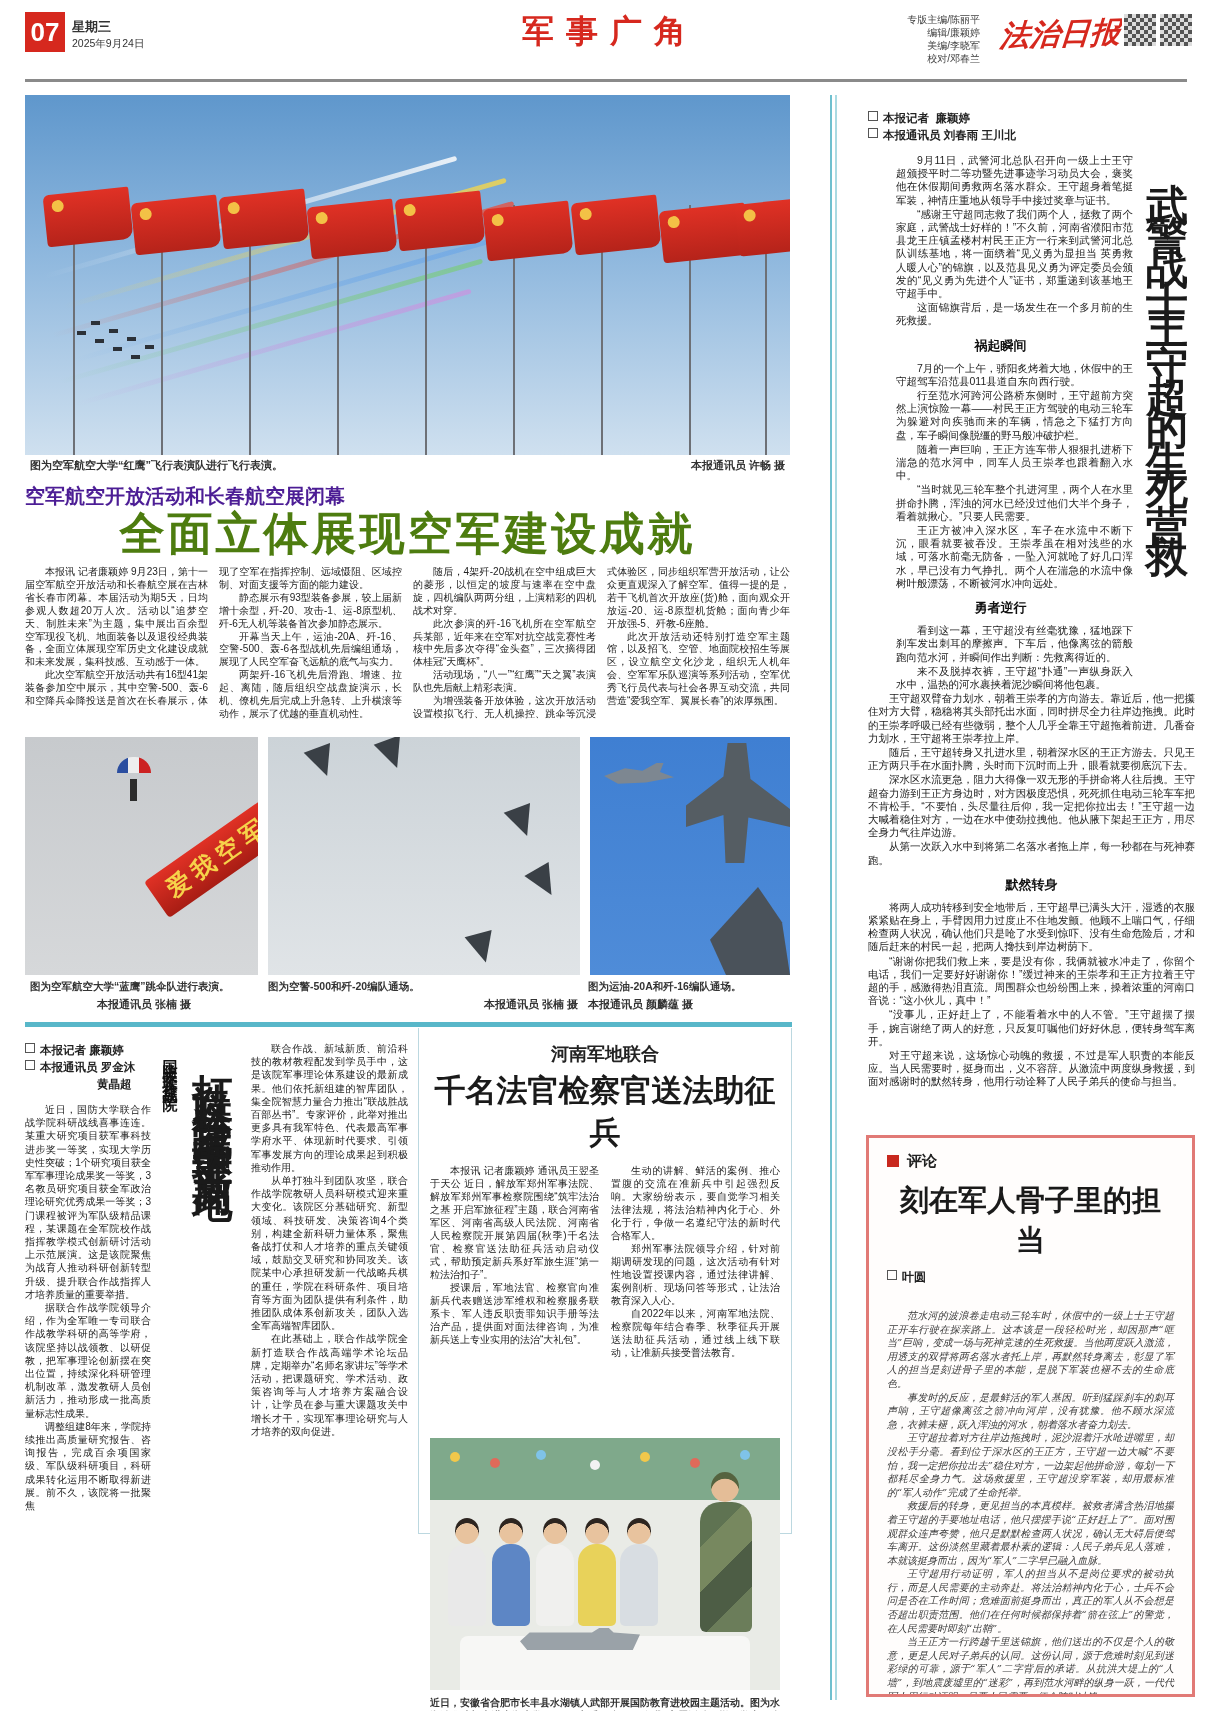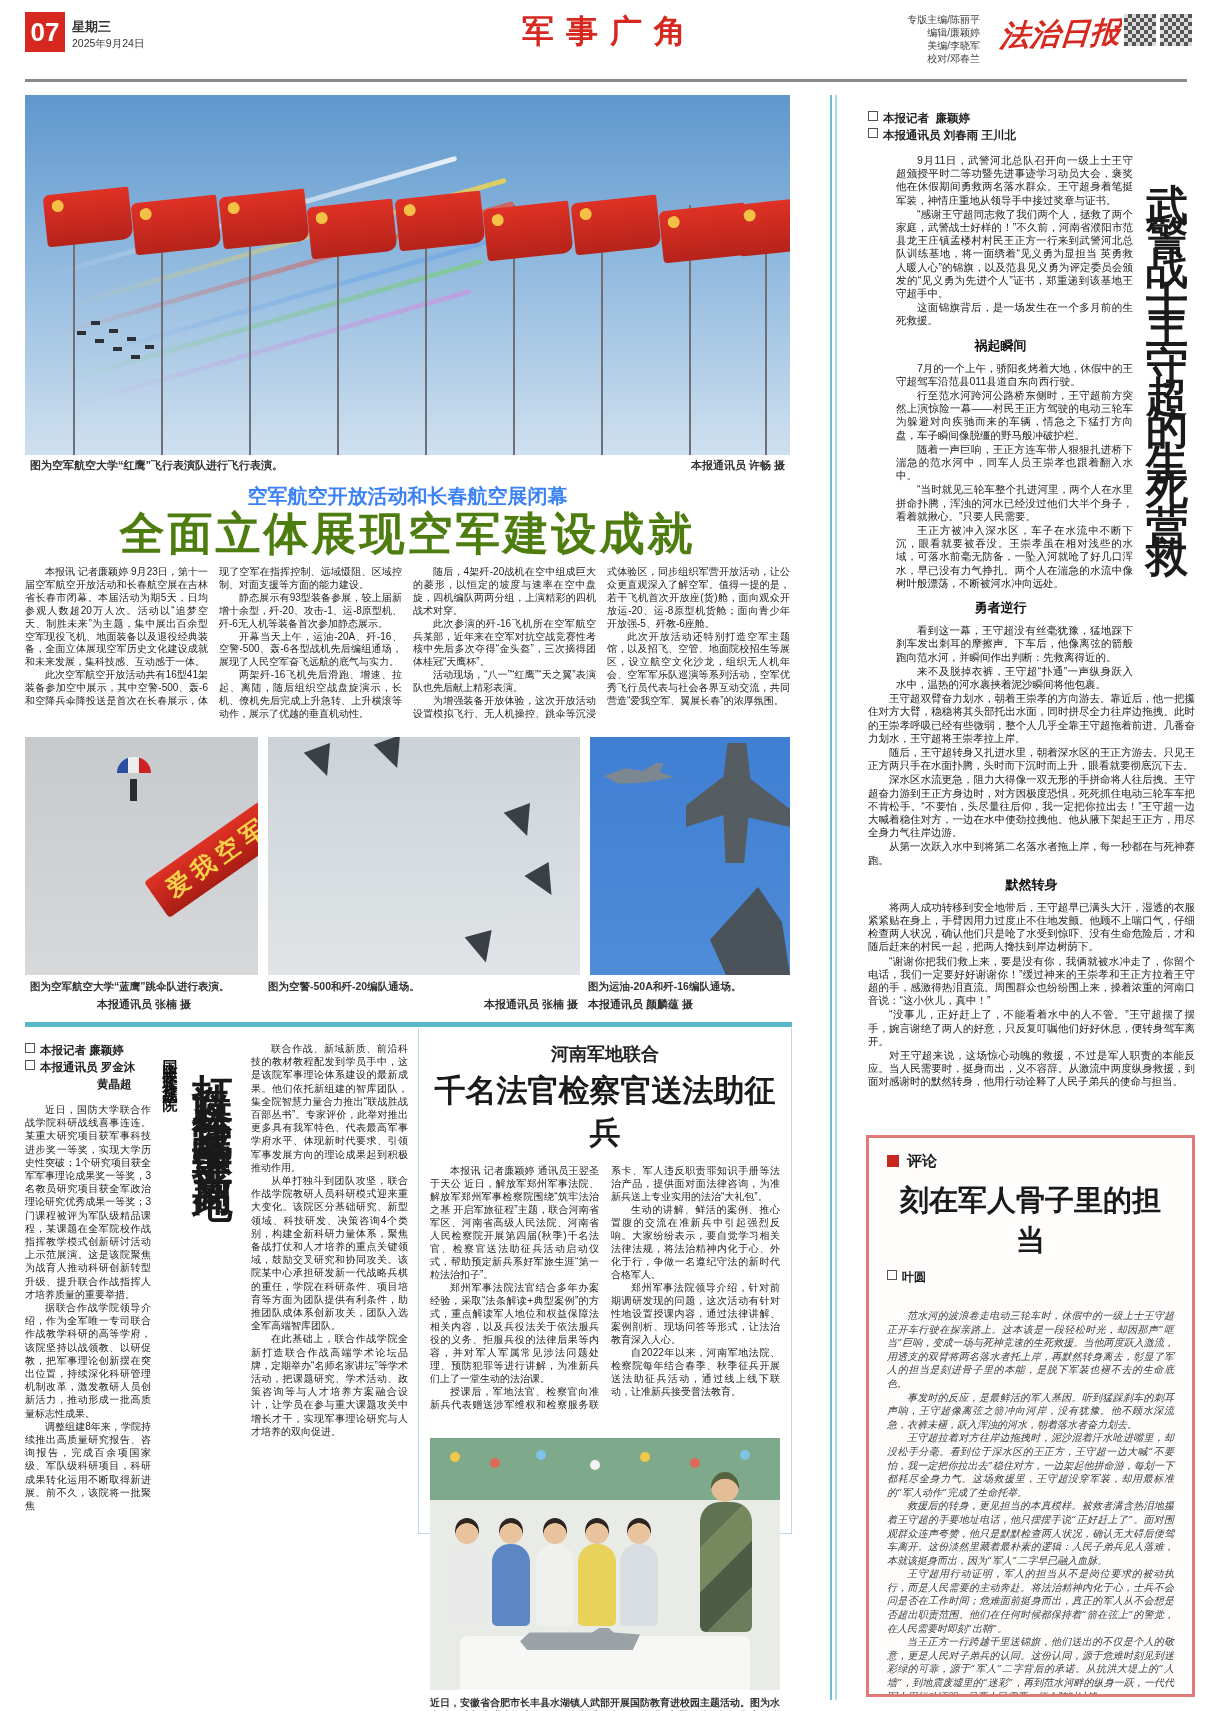--- a/index.html
+++ b/index.html
@@ -29,21 +29,21 @@
            box-shadow:18px 8px 0 #2c3138,36px 16px 0 #2c3138,54px 24px 0 #2c3138,
                       14px -10px 0 #2c3138,32px -2px 0 #2c3138,50px 6px 0 #2c3138,68px 14px 0 #2c3138;}
   .pole{position:absolute;width:2px;background:#6d7076;top:110px;bottom:0;}
   .flag{position:absolute;width:86px;height:52px;background:linear-gradient(180deg,#e03125,#b5231a);
         border-radius:6px 2px 10px 4px;transform:rotate(-6deg);}
   .flag:after{content:"";position:absolute;left:8px;top:6px;width:12px;height:12px;border-radius:50%;
         background:#f6d24a;opacity:.9;}
   .photo-caption-row{left:30px;top:458px;width:755px;font-size:11px;font-weight:bold;color:#333;}
   .photo-credit{float:right;font-weight:bold;}
   
-  .kicker{left:25px;top:483px;width:765px;text-align:center;font-size:20px;font-weight:bold;color:#3b82f6;}
+  .kicker{left:25px;top:483px;width:765px;text-align:left;font-size:20px;font-weight:bold;color:#4c1d95;}
   .headline-main{left:25px;top:504px;width:765px;text-align:center;font-size:45px;font-weight:900;
                  color:#4d7c0f;letter-spacing:3px;}
   .main-body{left:25px;top:566px;width:765px;height:168px;column-count:4;column-gap:11px;overflow:hidden;}
   .main-body p{margin:0;text-indent:2em;font-size:10px;line-height:12.9px;text-align:justify;}
   
   .strip-photo{top:737px;height:238px;overflow:hidden;}
   .cap{top:980px;font-size:10.5px;font-weight:bold;color:#333;}
   .cap .credit{display:block;font-size:11px;margin-top:3px;}
   .jet{position:absolute;width:0;height:0;border-left:14px solid transparent;border-right:14px solid transparent;
        border-bottom:30px solid #3a4046;transform:rotate(160deg);}
@@ -227,21 +227,20 @@
       <p>从单打独斗到团队攻坚，联合作战学院教研人员科研模式迎来重大变化。该院区分基础研究、新型领域、科技研发、决策咨询4个类别，构建全新科研力量体系，聚焦备战打仗和人才培养的重点关键领域，鼓励交叉研究和协同攻关。该院某中心承担研发新一代战略兵棋的重任，学院在科研条件、项目培育等方面为团队提供有利条件，助推团队成体系创新攻关，团队入选全军高端智库团队。</p>
       <p>在此基础上，联合作战学院全新打造联合作战高端学术论坛品牌，定期举办“名师名家讲坛”等学术活动，把课题研究、学术活动、政策咨询等与人才培养方案融合设计，让学员在参与重大课题攻关中增长才干，实现军事理论研究与人才培养的双向促进。</p>
     </div>
   </div>
 
   <div class="abs henan">
     <div class="henan-kick">河南军地联合</div>
     <div class="henan-head">千名法官检察官送法助征兵</div>
     <div class="henan-body">
       <p>本报讯 记者廉颖婷 通讯员王翌圣 于天公 近日，解放军郑州军事法院、解放军郑州军事检察院围绕“筑牢法治之基 开启军旅征程”主题，联合河南省军区、河南省高级人民法院、河南省人民检察院开展第四届(秋季)千名法官、检察官送法助征兵活动启动仪式，帮助预定新兵系好军旅生涯“第一粒法治扣子”。</p>
-      <p>郑州军事法院法官结合多年办案经验，采取“法条解读+典型案例”的方式，重点解读军人地位和权益保障法相关内容，以及兵役法关于依法服兵役的义务、拒服兵役的法律后果等内容，并对军人军属常见涉法问题处理、预防犯罪等进行讲解，为准新兵们上了一堂生动的法治课。</p>
       <p>授课后，军地法官、检察官向准新兵代表赠送涉军维权和检察服务联系卡、军人违反职责罪知识手册等法治产品，提供面对面法律咨询，为准新兵送上专业实用的法治“大礼包”。</p>
       <p>生动的讲解、鲜活的案例、推心置腹的交流在准新兵中引起强烈反响。大家纷纷表示，要自觉学习相关法律法规，将法治精神内化于心、外化于行，争做一名遵纪守法的新时代合格军人。</p>
       <p>郑州军事法院领导介绍，针对前期调研发现的问题，这次活动有针对性地设置授课内容，通过法律讲解、案例剖析、现场问答等形式，让法治教育深入人心。</p>
       <p>自2022年以来，河南军地法院、检察院每年结合春季、秋季征兵开展送法助征兵活动，通过线上线下联动，让准新兵接受普法教育。</p>
     </div>
     <div class="henan-photo">
       <div class="board-dots"></div>
       <div class="kid" style="left:18px;background:#e9e9e9;"></div>
       <div class="kid" style="left:62px;background:#5d86c5;"></div>
       <div class="kid" style="left:106px;background:#f0f0ee;"></div>

